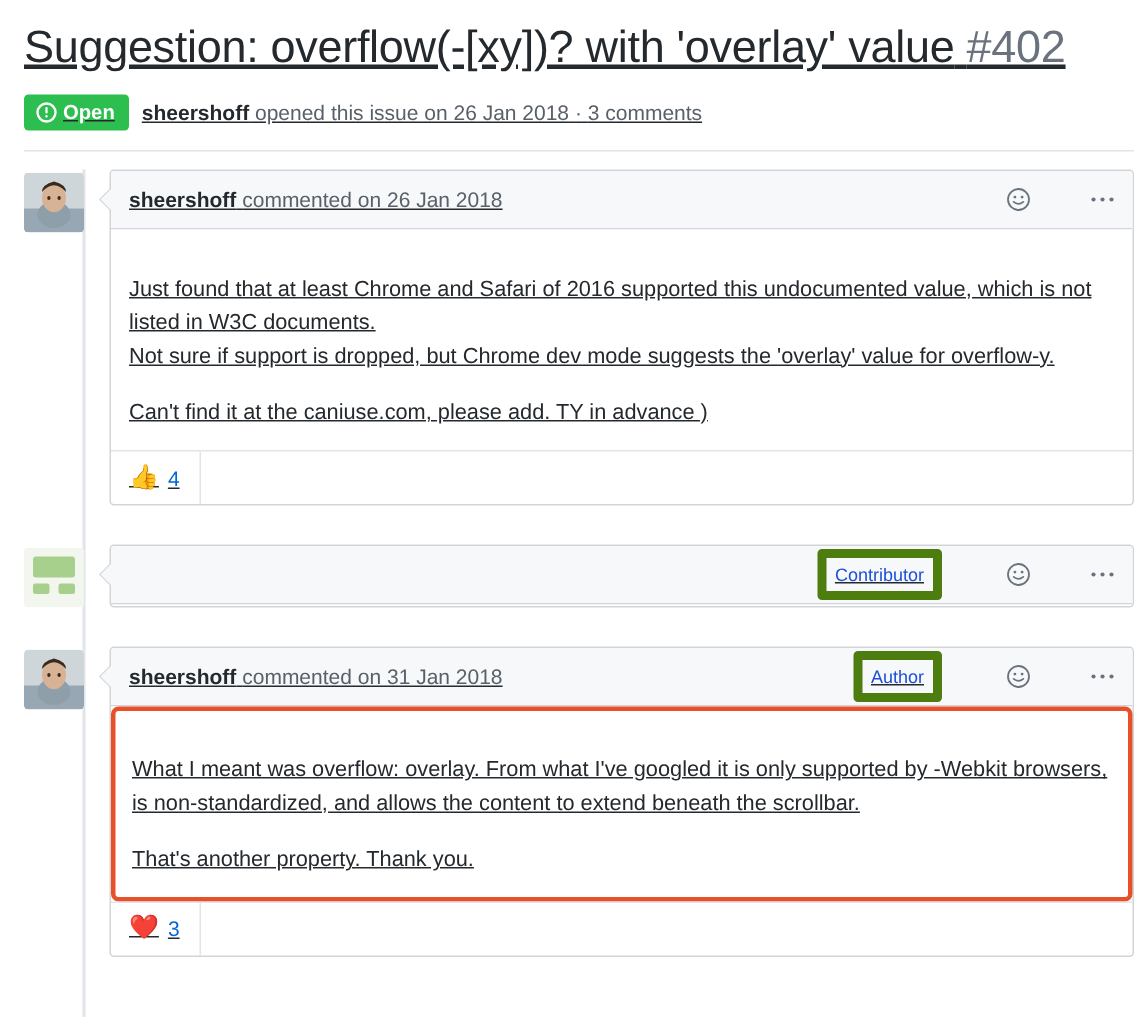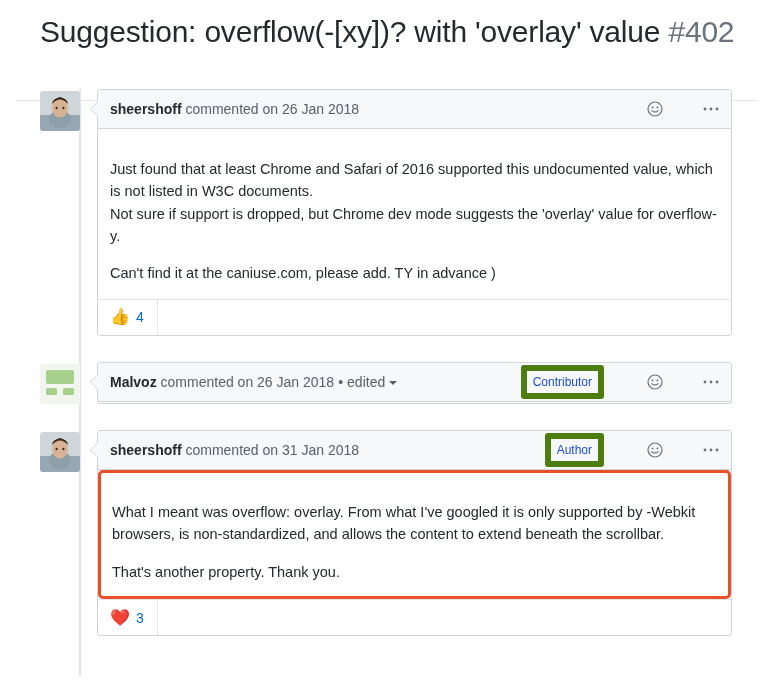--- a/index.html
+++ b/index.html
@@ -5,21 +5,21 @@
   * { box-sizing: border-box; }
   html, body {
     margin: 0; padding: 0;
     width: 764px; height: 688px;
     background: #ffffff;
     font-family: "Liberation Sans", sans-serif;
     color: #24292e;
     overflow: hidden;
   }
 
-  .page { position: relative; width: 764px; height: 560px; padding: 0 32px; }
+  .page { position: relative; width: 764px; height: 560px; padding: 0 8px; text-decoration: underline; }
 
   
   .issue-header { padding: 14px 0 10px 8px; }
   .issue-title {
     font-size: 30px;
     line-height: 1.22;
     font-weight: 400;
     margin: 0 0 12px 0;
     letter-spacing: -0.2px;
     white-space: nowrap;
@@ -173,20 +173,36 @@
   .reactions-rest { flex: 1 1 auto; }
 </style>
 </head>
 <body>
 
 <div class="page">
 
   <div class="issue-header">
     <h1 class="issue-title"><span>Suggestion: overflow(-[xy])? with 'overlay' value</span> <span class="issue-number">#402</span></h1>
 
+    <div class="issue-meta">
+      <span class="state-badge">
+        <span>
+          <svg width="14" height="14" viewBox="0 0 14 14" aria-hidden="true">
+            <circle cx="7" cy="7" r="6" fill="none" stroke="#ffffff" stroke-width="1.6"></circle>
+            <rect x="6.25" y="3.4" width="1.5" height="4.2" rx="0.6" fill="#ffffff"></rect>
+            <rect x="6.25" y="8.7" width="1.5" height="1.6" rx="0.6" fill="#ffffff"></rect>
+          </svg>
+        </span>
+        <span>Open</span>
+      </span>
+      <span><span class="meta-author">sheershoff</span>
+        <span>opened this issue on 26 Jan 2018</span>
+        <span>·</span>
+        <span>3 comments</span></span>
+    </div>
   </div>
 
   <div class="header-rule"></div>
 
   <div class="timeline">
     <div class="timeline-line"></div>
 
     <div class="comment-row">
       <div class="avatar">
         <svg width="40" height="40" viewBox="0 0 40 40" aria-hidden="true">
@@ -245,21 +261,20 @@
         <svg width="40" height="40" viewBox="0 0 40 40" aria-hidden="true">
           <rect width="40" height="40" fill="#f2f6ee"></rect>
           <rect x="6" y="6" width="28" height="14" rx="2" fill="#a8d08d"></rect>
           <rect x="6" y="24" width="11" height="7" rx="1.5" fill="#a8d08d"></rect>
           <rect x="23" y="24" width="11" height="7" rx="1.5" fill="#a8d08d"></rect>
         </svg>
       </div>
 
       <div class="comment-box">
         <div class="comment-head">
-          <span class="comment-head-text"><span class="comment-author">Malvoz</span> <span>commented on 26 Jan 2018</span><span class="edited-sep">•</span><span class="edited-word">edited</span><span class="caret-down"></span></span>
           <span class="head-spacer"></span>
           <span class="role-badge">Contributor</span>
           <span class="head-icon">
             <span>
               <svg width="16" height="16" viewBox="0 0 16 16" aria-hidden="true">
                 <circle cx="8" cy="8" r="7" fill="none" stroke="#6a737d" stroke-width="1.2"></circle>
                 <circle cx="5.6" cy="6.4" r="0.95" fill="#6a737d"></circle>
                 <circle cx="10.4" cy="6.4" r="0.95" fill="#6a737d"></circle>
                 <path d="M4.8 9.6 Q8 12.3 11.2 9.6" fill="none" stroke="#6a737d" stroke-width="1.2" stroke-linecap="round"></path>
               </svg>

